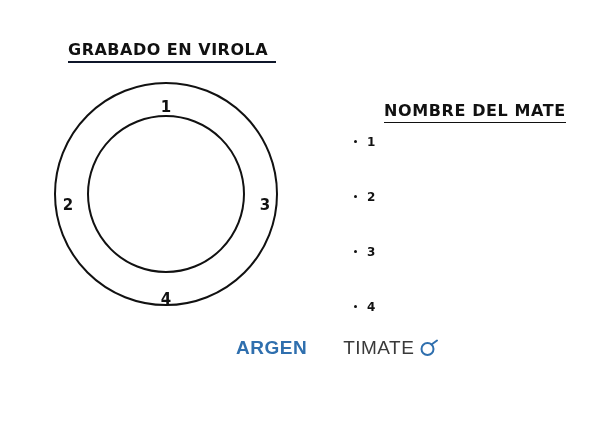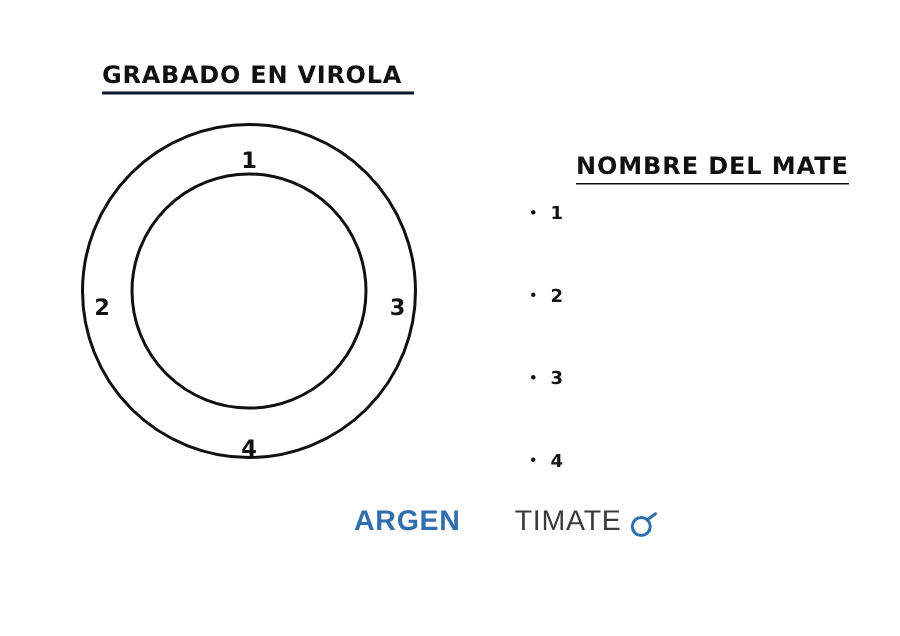--- a/index.html
+++ b/index.html
@@ -127,21 +127,21 @@
     margin-right: 10px;
     flex: none;
   }
 
   
   .logo {
     position: absolute;
     left: 236px;
     top: 337px;
     display: flex;
-    align-items: flex-end;
+    align-items: flex-start;
     font-family: "Liberation Sans", sans-serif;
     font-size: 19px;
     letter-spacing: 0.5px;
   }
   .logo-a { color: #2f6fae; font-weight: bold; }
   .logo-b { color: #3a3a3a; font-weight: normal; margin-left: 36px; }
   .logo-mark { margin-left: 5px; display: flex; align-items: center; }
 </style>
 </head>
 <body>

